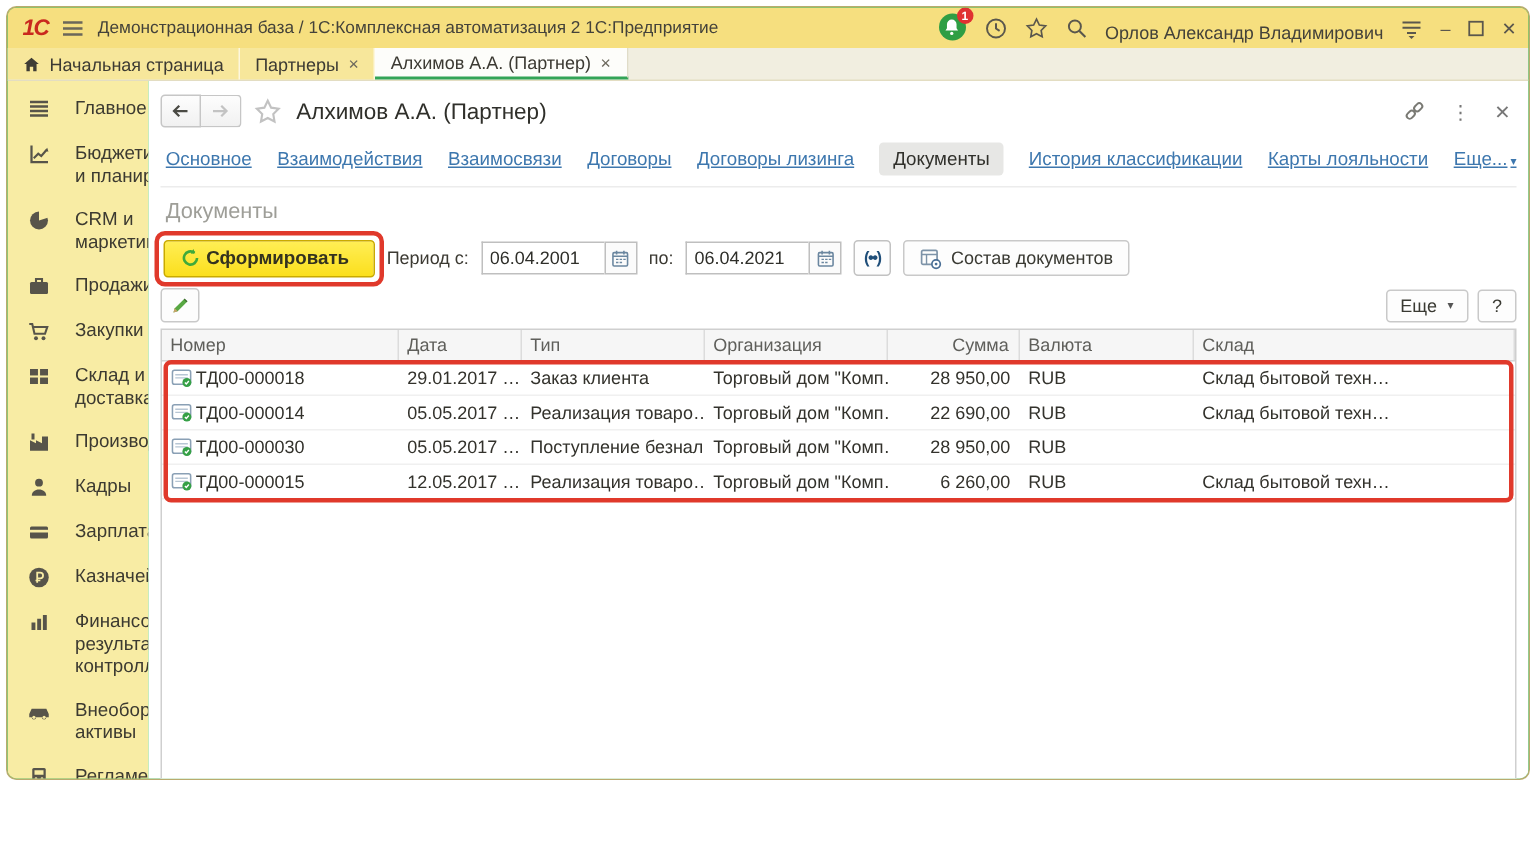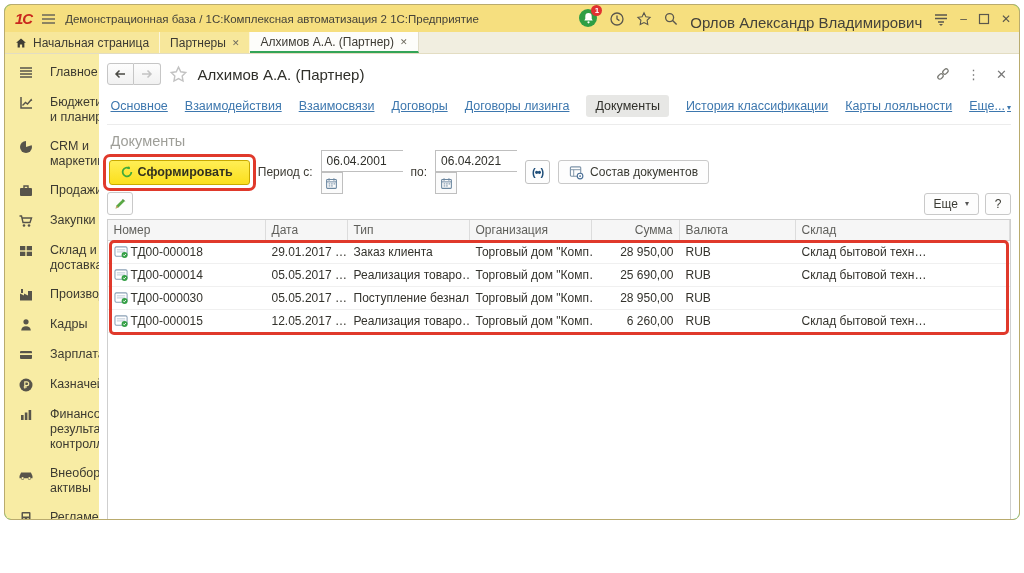--- a/index.html
+++ b/index.html
@@ -11,21 +11,21 @@
   .titlebar { height:27px; background:#f6df7f; display:flex; align-items:center; padding:0 8px 0 10px; gap:9px; }
   .logo-1c { color:#c9281e; font-weight:bold; font-style:italic; font-size:15px; letter-spacing:-1px; }
   .hamburger { width:15px; display:inline-block; }
   .app-title { font-size:11.5px; color:#44423a; white-space:nowrap; }
   .tb-spacer { flex:1; }
   .tb-right { display:flex; align-items:center; gap:11px; }
   .bell-wrap { position:relative; width:19px; height:19px; }
   .bell-circle { width:18px; height:18px; border-radius:50%; background:#2f9e44; display:flex; align-items:center; justify-content:center; }
   .badge { position:absolute; top:-4px; right:-4px; min-width:11px; height:11px; border-radius:6px; background:#e03131;
            color:#fff; font-size:8px; line-height:11px; text-align:center; padding:0 2px; font-weight:bold; }
-  .user-name { font-size:15px; color:#44423a; white-space:nowrap;margin-top:7px; }
+  .user-name { font-size:12px; color:#44423a; white-space:nowrap;margin-top:7px; }
   .winbtn { font-size:12px; color:#5a574d; }
 
   
   .tabrow { height:22px; background:#f1eee0; display:flex; align-items:stretch; border-bottom:1px solid #e3ddc2; }
   .tab { display:flex; align-items:center; gap:6px; padding:0 10px; font-size:12px; color:#3c3a33;
          background:#f7e79b; border-right:1px solid #fdf7dd; white-space:nowrap; }
   .tab .tclose { color:#6d6a5e; font-size:9px; }
   .tab.active { background:#fdfdfa; border-bottom:2px solid #33a457; border-right:1px solid #e0dcc8; }
 
   
@@ -58,21 +58,21 @@
 
   
   .toolbar { display:flex; align-items:center; gap:8px; margin:8px 0 0 2px; height:30px; }
   .gen-wrap { position:relative; display:inline-block; }
   .gen-btn { display:flex; align-items:center; gap:4px; background:linear-gradient(#ffee55,#fbdf1d);
              border:1px solid #c9aa00; border-radius:3px; padding:4px 16px 5px 10px;
              font-size:12.5px; font-weight:bold; color:#33321f; }
   .annotation { position:absolute; border:3px solid #e0392b; border-radius:7px; pointer-events:none; z-index:5; }
   .gen-ann { left:-6px; top:-6px; right:-6px; bottom:-6px; }
   .lbl { font-size:12px; color:#3c3a33; white-space:nowrap; }
-  .datebox { display:flex;flex-direction:column; }
+  .datebox { display:flex; }
   .datebox input { width:82px; height:22px; border:1px solid #bfbfbf; border-right:none; font-size:12px;
                    padding:0 5px; color:#2f2f2a; font-family:"Liberation Sans",sans-serif; }
   .calbtn { width:22px; height:22px; border:1px solid #bfbfbf; background:#fbfbfb; display:flex; align-items:center; justify-content:center; }
   .perbtn { height:24px; border:1px solid #c2c2c2; border-radius:3px; background:#fdfdfd; color:#1f4e79;
             font-size:11px; font-weight:bold; padding:0 6px; letter-spacing:-1px; }
   .compbtn { height:24px; border:1px solid #c9c9c9; border-radius:3px; background:#fdfdfd; display:flex;
              align-items:center; gap:6px; padding:0 10px; font-size:12px; color:#3a3a33; }
 
   
   .listbar { display:flex; align-items:center; margin-top:5px;justify-content:center; }
@@ -432,21 +432,21 @@
                 <rect x="1" y="2" width="13" height="10" rx="1.5" fill="#fff" stroke="#8aa0b5" stroke-width="1.1"></rect>
                 <path d="M3 5.2h9M3 7.4h9" stroke="#b7c6d4" stroke-width="1"></path>
                 <circle cx="11.3" cy="10.7" r="3.2" fill="#35a046"></circle>
                 <path d="M9.9 10.7l1 1 1.8-2" stroke="#fff" stroke-width="1" fill="none"></path>
               </svg>
             <span>ТД00-000014</span>
           </span>
           <span class="td c-date">05.05.2017 …</span>
           <span class="td c-type">Реализация товаро…</span>
           <span class="td c-org">Торговый дом "Комп…</span>
-          <span class="td c-sum">25 690,00</span>
+          <span class="td c-sum">22 690,00</span>
           <span class="td c-cur">RUB</span>
           <span class="td c-wh">Склад бытовой техн…</span>
         </div>
 
         <div class="trow">
           <span class="td c-num">
             <svg width="15" height="14" viewBox="0 0 16 15">
                 <rect x="1" y="2" width="13" height="10" rx="1.5" fill="#fff" stroke="#8aa0b5" stroke-width="1.1"></rect>
                 <path d="M3 5.2h9M3 7.4h9" stroke="#b7c6d4" stroke-width="1"></path>
                 <circle cx="11.3" cy="10.7" r="3.2" fill="#35a046"></circle>

